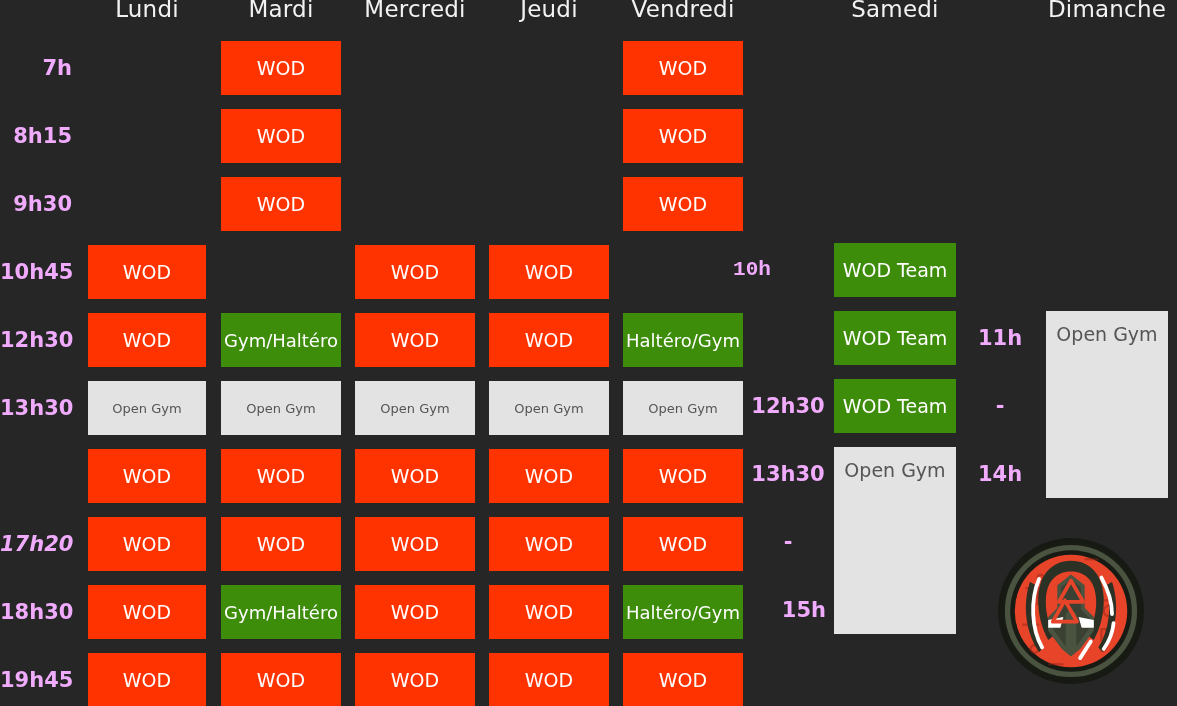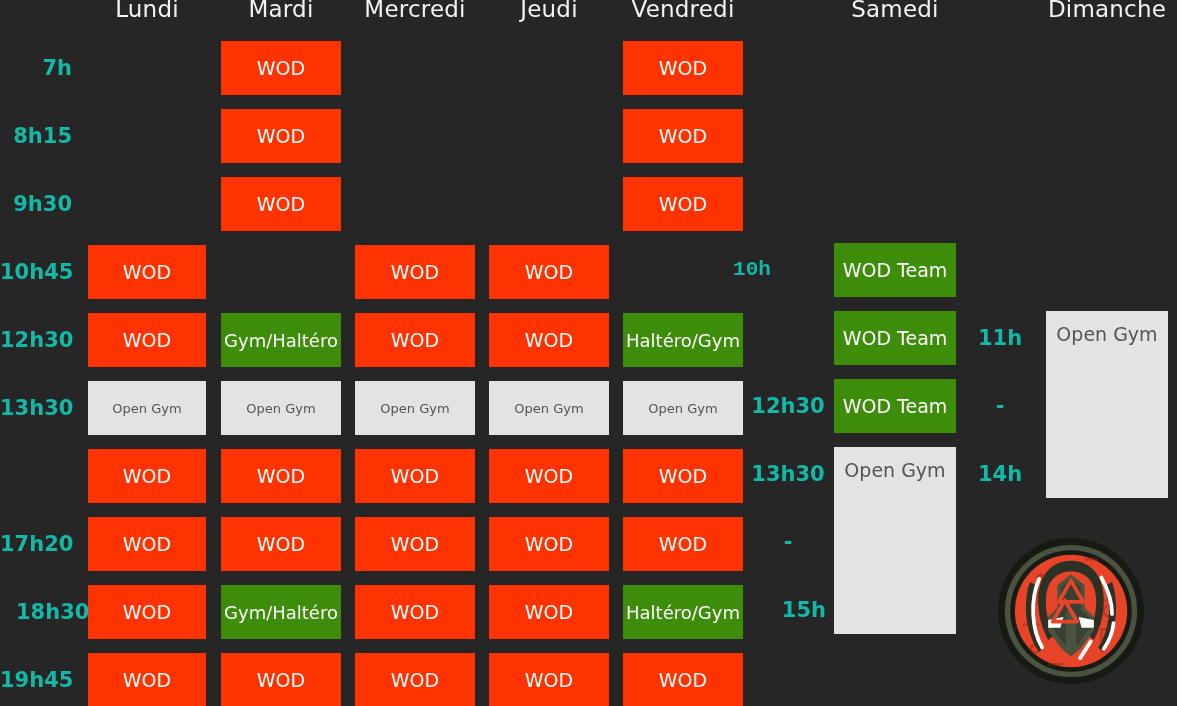--- a/index.html
+++ b/index.html
@@ -11,21 +11,21 @@
   }
   #stage{position:absolute;left:0;top:0;width:1065px;height:706px;}
 
   .hdr{
     position:absolute;text-align:center;color:#f2f2f2;
     font-size:23px;font-weight:400;letter-spacing:.2px;
     line-height:23px;top:-2px;white-space:nowrap;
   }
 
   .tlabel{
-    position:absolute;text-align:right;color:#14b8a6;
+    position:absolute;text-align:right;color:#f0abfc;
     font-size:21px;font-weight:700;white-space:nowrap;
     line-height:54px;height:54px;
   }
   .tlabel.ctr{text-align:center;}
 
   .cell{
     position:absolute;display:flex;align-items:center;justify-content:center;
     color:#ffffff;font-size:19px;font-weight:400;white-space:nowrap;
     overflow:hidden;box-sizing:border-box;
   }
@@ -55,22 +55,22 @@
     <div class="hdr" style="left: 489px; width: 120px;">Jeudi</div>
     <div class="hdr" style="left: 623px; width: 120px;">Vendredi</div>
     <div class="hdr" style="left: 834px; width: 122px;">Samedi</div>
     <div class="hdr" style="left: 1046px; width: 122px;">Dimanche</div>
     <div class="tlabel" style="left: 0px; width: 72px; top: 41px;">7h</div>
     <div class="tlabel" style="left: 0px; width: 72px; top: 109px;">8h15</div>
     <div class="tlabel" style="left: 0px; width: 72px; top: 177px;">9h30</div>
     <div class="tlabel" style="left: 0px; width: 72px; top: 245px;">10h45</div>
     <div class="tlabel" style="left: 0px; width: 72px; top: 313px;">12h30</div>
     <div class="tlabel" style="left: 0px; width: 72px; top: 381px;">13h30</div>
-    <div class="tlabel" style="left: 0px; width: 72px; top: 517px;">17h20</div>
-    <div class="tlabel" style="left: 16px; width: 72px; top: 585px;">18h30</div>
+    <div class="tlabel" style="left: 0px; width: 72px; top: 517px; font-style: italic;">17h20</div>
+    <div class="tlabel" style="left: 0px; width: 72px; top: 585px;">18h30</div>
     <div class="tlabel" style="left: 0px; width: 72px; top: 653px;">19h45</div>
     <div class="cell wod" style="left: 221px; top: 41px; width: 120px; height: 54px;">WOD</div>
     <div class="cell wod" style="left: 623px; top: 41px; width: 120px; height: 54px;">WOD</div>
     <div class="cell wod" style="left: 221px; top: 109px; width: 120px; height: 54px;">WOD</div>
     <div class="cell wod" style="left: 623px; top: 109px; width: 120px; height: 54px;">WOD</div>
     <div class="cell wod" style="left: 221px; top: 177px; width: 120px; height: 54px;">WOD</div>
     <div class="cell wod" style="left: 623px; top: 177px; width: 120px; height: 54px;">WOD</div>
     <div class="cell wod" style="left: 88px; top: 245px; width: 118px; height: 54px;">WOD</div>
     <div class="cell wod" style="left: 355px; top: 245px; width: 120px; height: 54px;">WOD</div>
     <div class="cell wod" style="left: 489px; top: 245px; width: 120px; height: 54px;">WOD</div>

